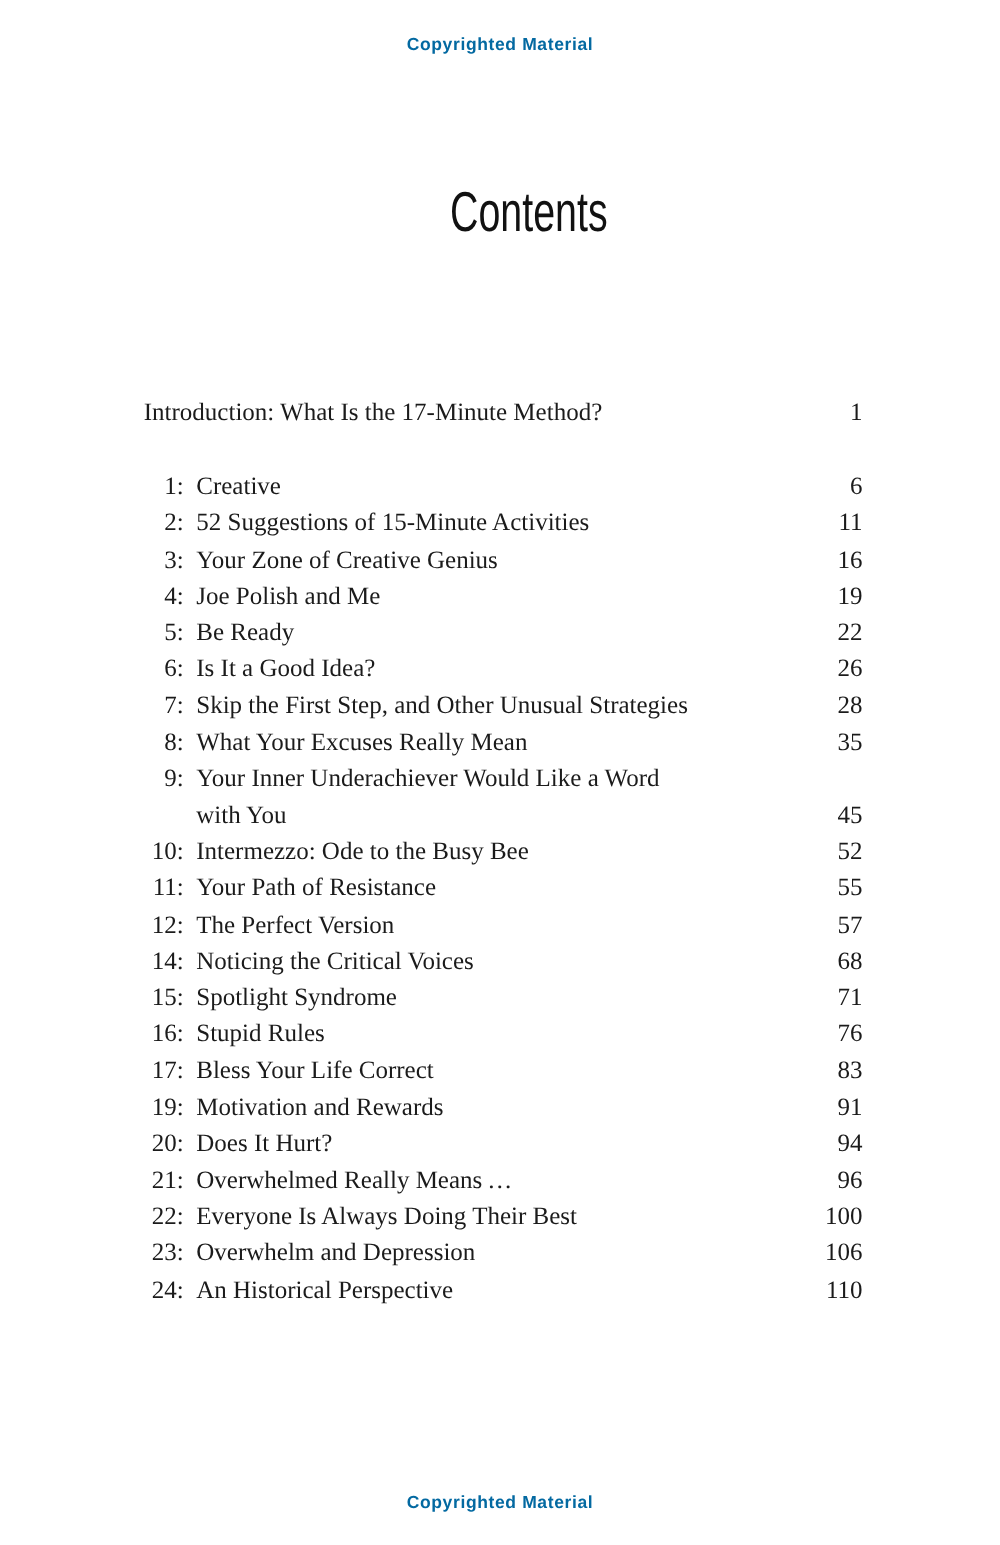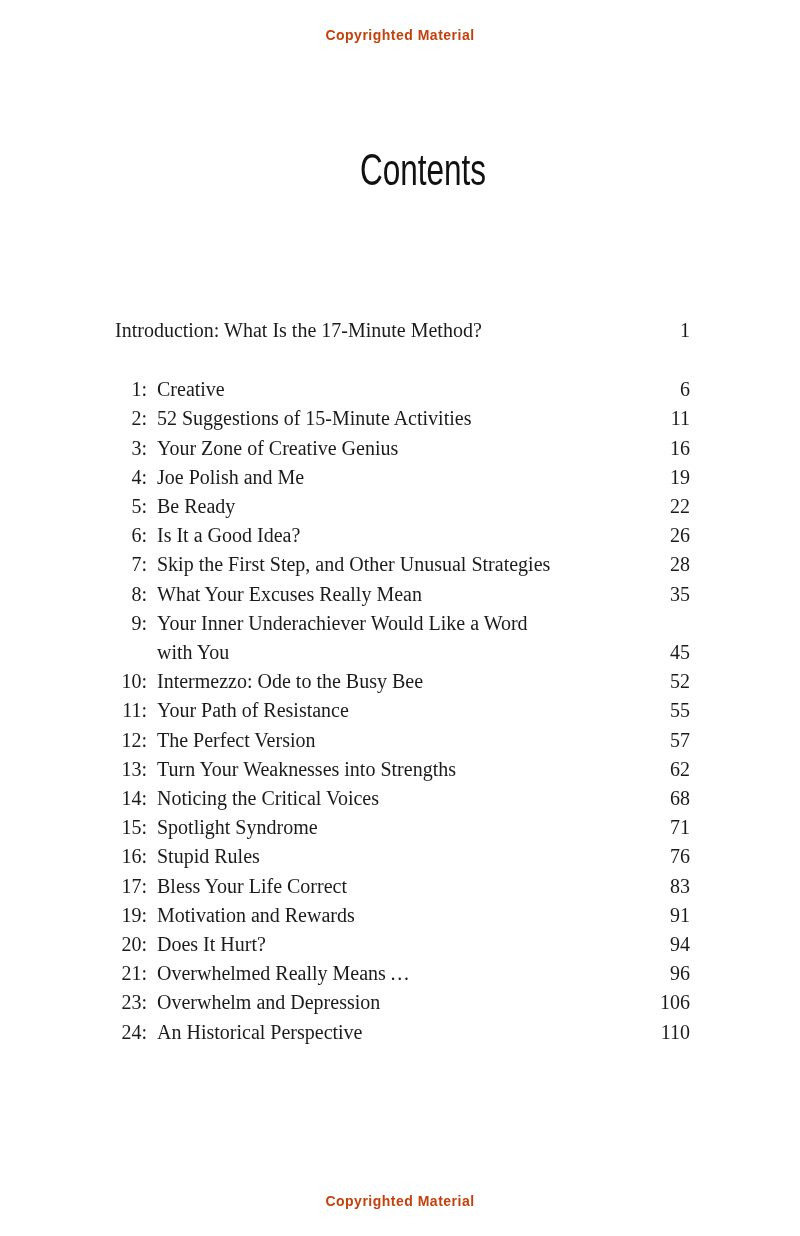--- a/index.html
+++ b/index.html
@@ -18,21 +18,21 @@
   }
   .copyright {
     position: absolute;
     left: 0;
     width: 100%;
     text-align: center;
     font-family: "Liberation Sans", sans-serif;
     font-size: 14px;
     font-weight: 700;
     letter-spacing: 0.5px;
-    color: #c2410c;
+    color: #0369a1;
   }
   .copyright.top { top: 27px; }
   .copyright.bottom { top: 1193px; }
   .title {
     position: absolute;
     top: 144px;
     left: 0;
     width: 100%;
     margin: 0;
     text-align: center;
@@ -169,25 +169,20 @@
     <div class="title-cell"><span>Your Path of Resistance</span></div>
     <div class="page-cell">55</div>
   </div>
 
   <div class="row chapter">
     <div class="num-cell">12:</div>
     <div class="title-cell"><span>The Perfect Version</span></div>
     <div class="page-cell">57</div>
   </div>
 
-  <div class="row chapter">
-    <div class="num-cell">13:</div>
-    <div class="title-cell"><span>Turn Your Weaknesses into Strengths</span></div>
-    <div class="page-cell">62</div>
-  </div>
 
   <div class="row chapter">
     <div class="num-cell">14:</div>
     <div class="title-cell"><span>Noticing the Critical Voices</span></div>
     <div class="page-cell">68</div>
   </div>
 
   <div class="row chapter">
     <div class="num-cell">15:</div>
     <div class="title-cell"><span>Spotlight Syndrome</span></div>
@@ -218,20 +213,25 @@
     <div class="title-cell"><span>Does It Hurt?</span></div>
     <div class="page-cell">94</div>
   </div>
 
   <div class="row chapter">
     <div class="num-cell">21:</div>
     <div class="title-cell"><span class="it">Overwhelmed</span><span> Really Means …</span></div>
     <div class="page-cell">96</div>
   </div>
 
+  <div class="row chapter">
+    <div class="num-cell">22:</div>
+    <div class="title-cell"><span>Everyone Is Always Doing Their Best</span></div>
+    <div class="page-cell">100</div>
+  </div>
 
   <div class="row chapter">
     <div class="num-cell">23:</div>
     <div class="title-cell"><span>Overwhelm and Depression</span></div>
     <div class="page-cell">106</div>
   </div>
 
   <div class="row chapter">
     <div class="num-cell">24:</div>
     <div class="title-cell"><span>An Historical Perspective</span></div>

